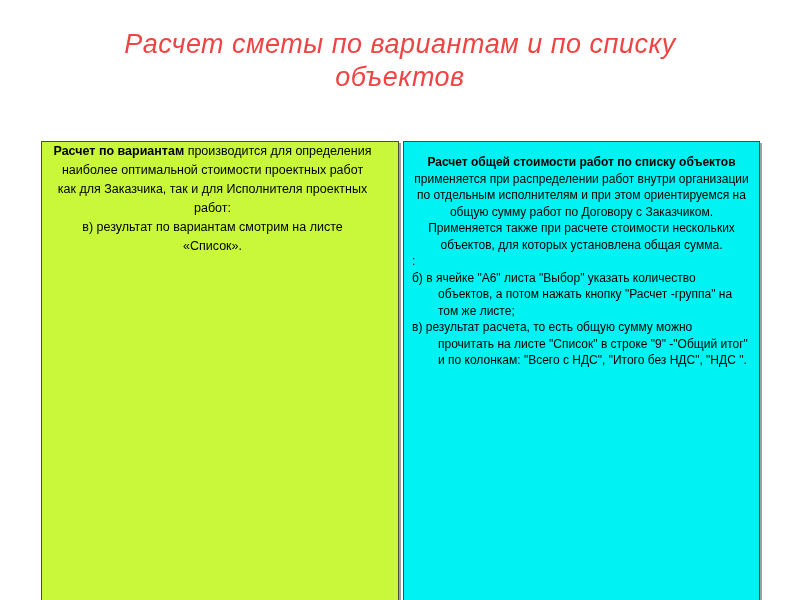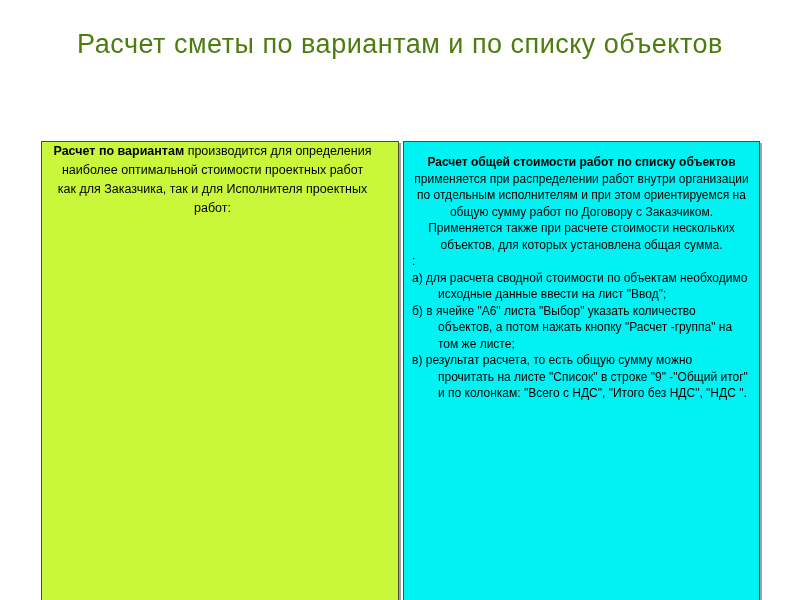--- a/index.html
+++ b/index.html
@@ -17,21 +17,22 @@
   }
   .title {
     position: absolute;
     top: 28px; left: 60px; width: 680px;
     margin: 0;
     text-align: center;
     font-size: 27px;
     font-weight: 400;
     line-height: 33px;
     letter-spacing: 0.5px;
-    color: #4d7c0f;
+    color: #ef4444;
+    font-style: italic;
   }
   .box {
     position: absolute;
     top: 141px;
     height: 469px;
     box-sizing: border-box;
     border: 1px solid #4a4a4a;
     box-shadow: 2px 2px 0 #a0a0a0;
     display: flex;
     flex-direction: column;
@@ -65,23 +66,23 @@
 </style>
 </head>
 <body style="background: rgb(255, 255, 255);">
 
 <div class="slide">
 
   <h1 class="title">Расчет сметы по вариантам и по списку объектов</h1>
 
   <div class="box box-left" style="background: rgb(201, 248, 58); border-color: rgb(74, 74, 74); box-shadow: rgb(160, 160, 160) 2px 2px 0px; color: rgb(0, 0, 0);">
     <p class="lead-para"><b>Расчет по вариантам</b><span> производится для определения наиболее оптимальной стоимости проектных работ как для Заказчика, так и для Исполнителя проектных работ:</span></p>
+    <p>в) результат по вариантам смотрим на листе «Список».</p>
   </div>
 
   <div class="box box-right" style="background: rgb(0, 242, 242); border-color: rgb(74, 74, 74); box-shadow: rgb(160, 160, 160) 2px 2px 0px; color: rgb(0, 0, 0);">
     <p class="lead-para"><b>Расчет общей стоимости работ по списку объектов</b><span> применяется при распределении работ внутри организации по отдельным исполнителям и при этом ориентируемся на общую сумму работ по Договору с Заказчиком. Применяется также при расчете стоимости нескольких объектов, для которых установлена общая сумма.</span></p>
     <p class="colon-line">:</p>
-    <p class="hang">а) для расчета сводной стоимости по объектам необходимо исходные данные ввести на лист "Ввод";</p>
     <p class="hang">б) в ячейке "А6" листа "Выбор" указать количество объектов, а потом нажать кнопку "Расчет -группа" на том же листе;</p>
     <p class="hang">в) результат расчета, то есть общую сумму можно прочитать на листе "Список" в строке "9" -"Общий итог" и по колонкам: "Всего с НДС", "Итого без НДС", "НДС ".</p>
   </div>
 
 </div>
 
 </body></html>

